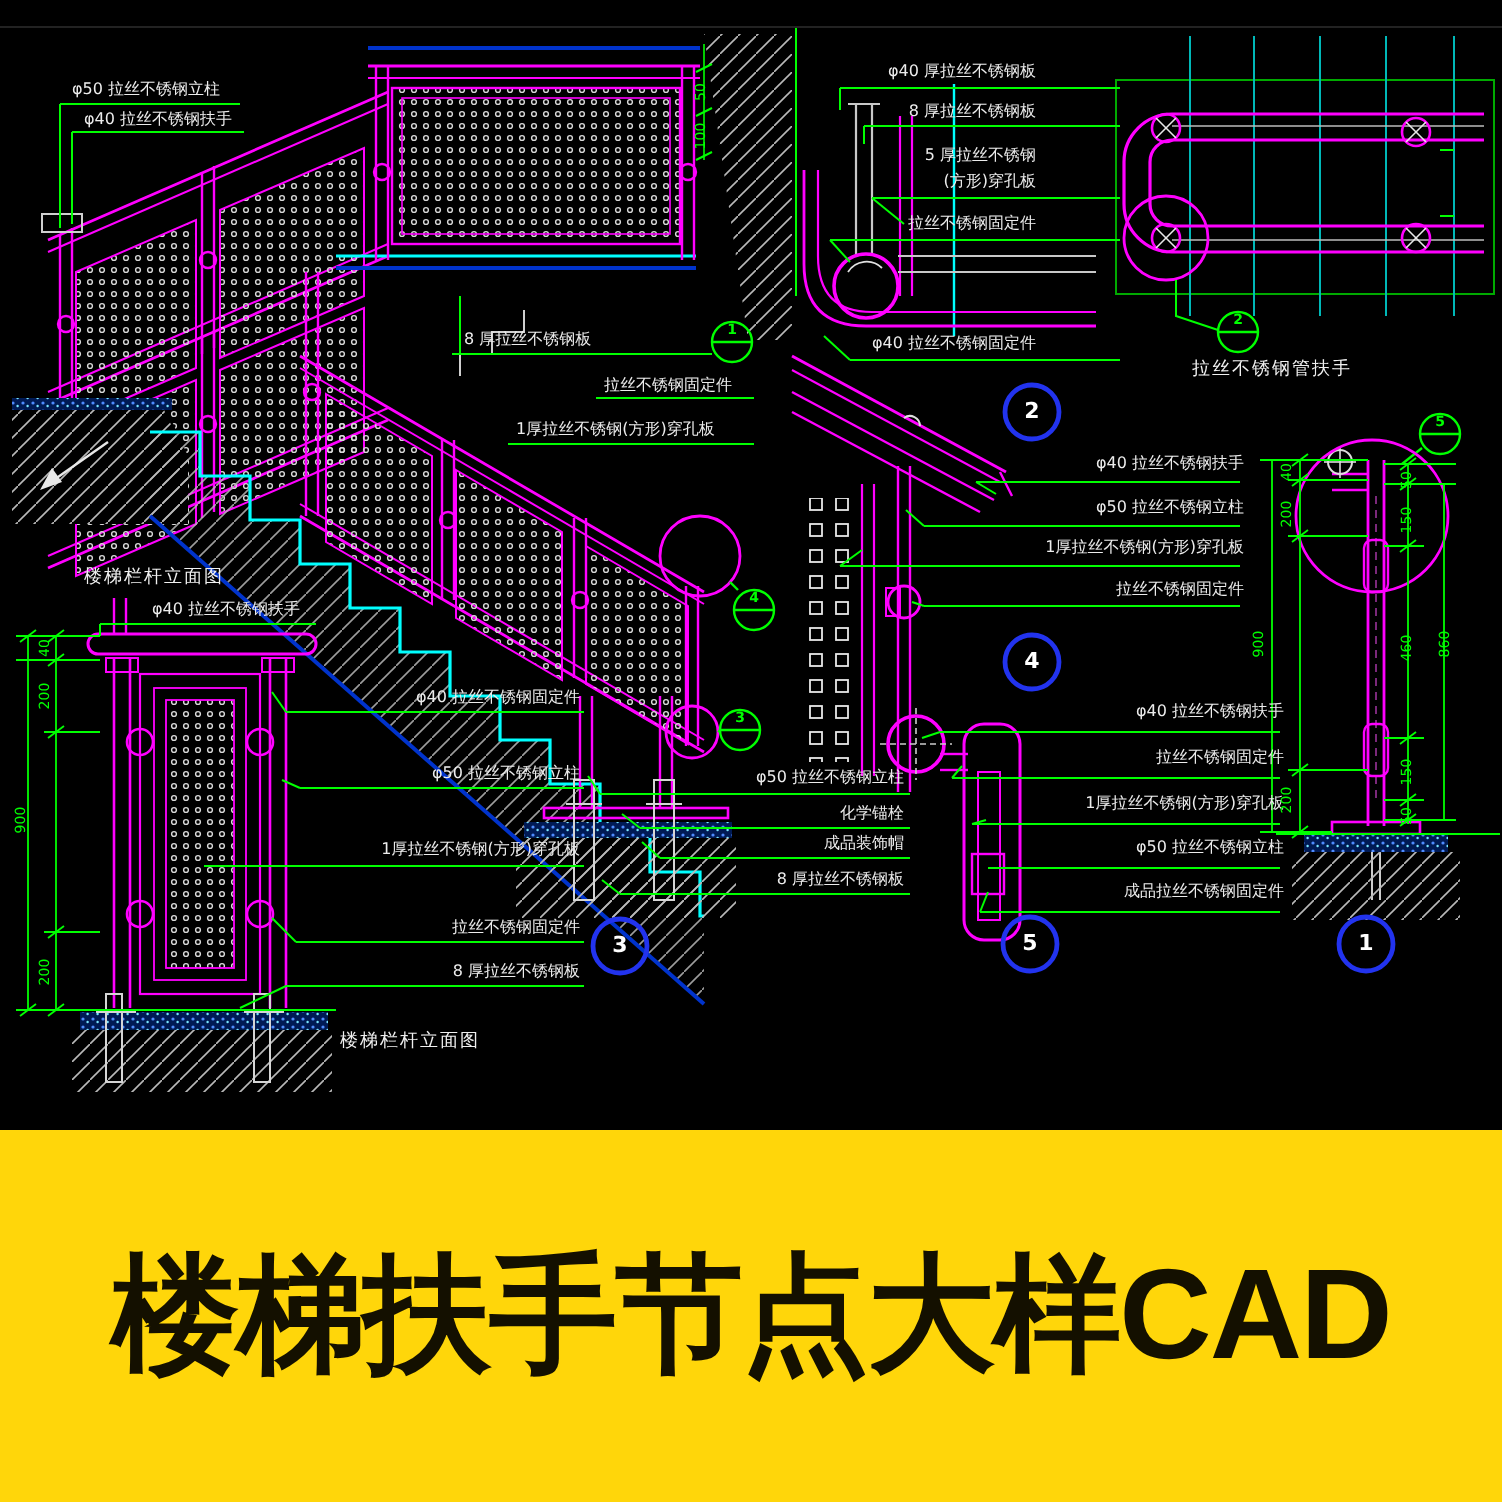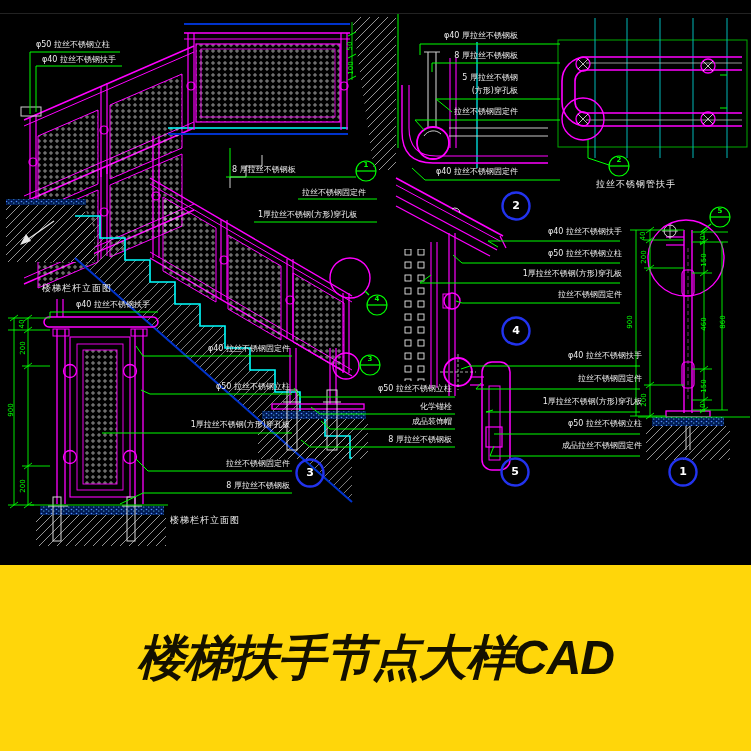--- a/index.html
+++ b/index.html
@@ -10,21 +10,21 @@
   .lb{position:absolute;color:#ececec;font-size:8px;line-height:1.15;white-space:nowrap;}
   .lbr{position:absolute;color:#ececec;font-size:8px;line-height:1.15;white-space:nowrap;text-align:right;}
   .ttl{position:absolute;color:#f0f0f0;font-size:9px;white-space:nowrap;letter-spacing:1px;}
   .dimv{position:absolute;color:#00ff00;font-size:7px;white-space:nowrap;
         transform:rotate(-90deg);transform-origin:center center;}
   .gm{position:absolute;width:20px;text-align:center;color:#00ff00;font-size:7px;font-weight:bold;}
   .bm{position:absolute;width:28px;text-align:center;color:#ffffff;font-size:11px;font-weight:bold;}
   .banner{position:absolute;left:0;top:565px;width:751px;height:186px;background:#ffd60a;
           display:flex;flex-direction:column;align-items:center;justify-content:center;}
   .banner .t1{font-family:"Liberation Sans","DejaVu Sans",sans-serif;font-weight:900;
-              font-size:48px;color:#141000;letter-spacing:-1px;line-height:1.05;font-style:italic;}
+              font-size:64px;color:#141000;letter-spacing:-1px;line-height:1.05;}
   .banner .t2{font-family:"Liberation Sans","DejaVu Sans",sans-serif;font-weight:600;
               font-size:42px;color:#141000;margin-top:8px;line-height:1.0;}
 </style>
 </head>
 <body>
 
 <div class="page">
   <div class="topline"></div>
 
   <svg class="cad" width="751" height="565" viewBox="0 0 751 565" xmlns="http://www.w3.org/2000/svg">

